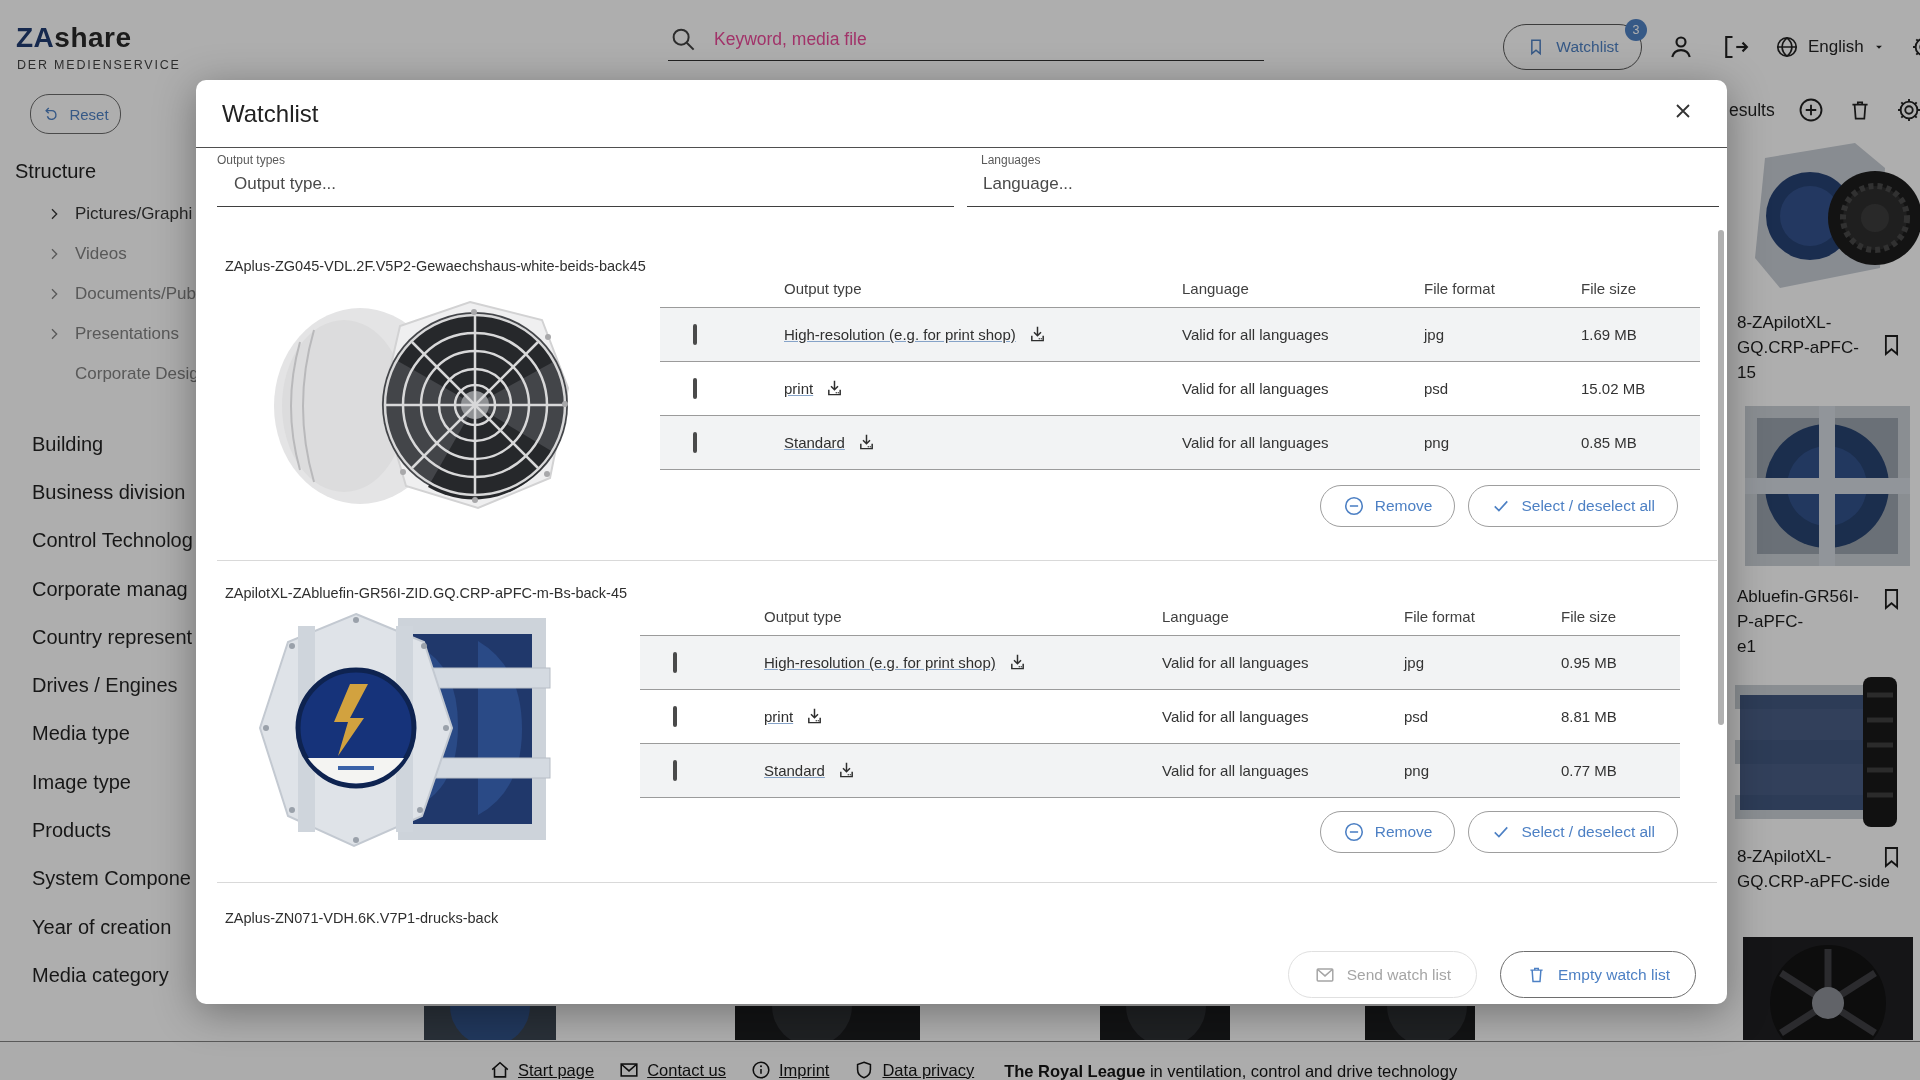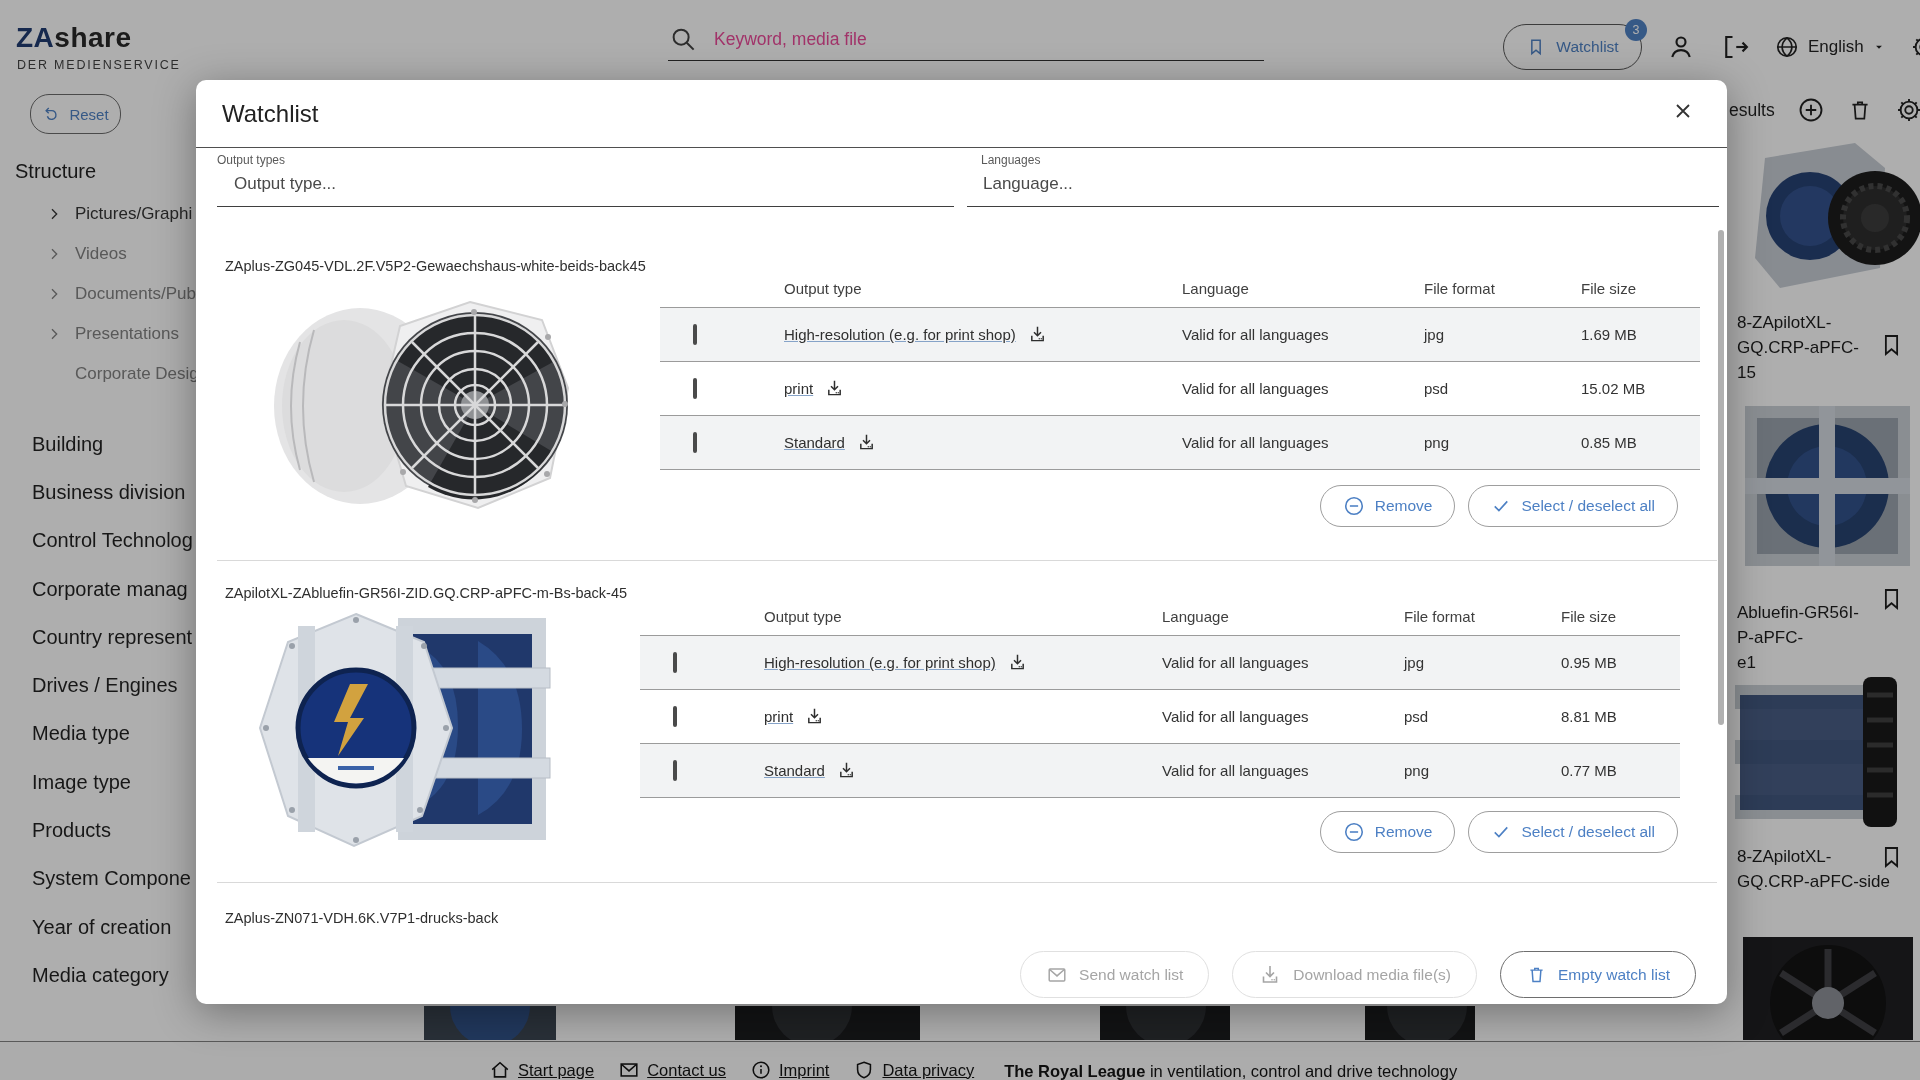--- a/index.html
+++ b/index.html
@@ -296,21 +296,21 @@
       <div class="abs" style="left:8px;top:398px;">
         <svg width="185" height="177" viewBox="0 0 185 177">
             <rect x="10" y="8" width="165" height="160" fill="#c9cfd6"></rect>
             <rect x="22" y="20" width="141" height="136" fill="#9aa3ad"></rect>
             <circle cx="92" cy="88" r="62" fill="#24406f"></circle>
             <circle cx="92" cy="88" r="40" fill="#2f4f8a"></circle>
             <rect x="10" y="80" width="165" height="16" fill="#d4dae1"></rect>
             <rect x="84" y="8" width="16" height="160" fill="#d4dae1"></rect>
           </svg>
       </div>
-      <div class="card-cap" style="top:600px;">
+      <div class="card-cap" style="top:584px;">
         <div>Abluefin-GR56I-</div>
         <div>P-aPFC-</div>
         <div>e1</div>
       </div>
       <span class="bm" style="top:584px;">
           <svg width="27" height="30" viewBox="0 0 24 24" fill="none" stroke="currentColor" stroke-width="1.6">
             <path d="M7 4h10v16l-5-4.2L7 20z"></path>
           </svg>
         </span>
 
@@ -671,31 +671,20 @@
     <div class="m-footer">
       <button class="mf-btn disabled">
         <span class="ic">
             <svg width="22" height="22" viewBox="0 0 24 24" fill="none" stroke="currentColor" stroke-width="1.6">
               <rect x="3.5" y="5.5" width="17" height="13" rx="1"></rect>
               <path d="M4 6l8 7 8-7"></path>
             </svg>
           </span>
         <span>Send watch list</span>
       </button>
-      <button class="mf-btn disabled">
-        <span class="ic">
-            <svg width="24" height="24" viewBox="0 0 24 24" fill="none" stroke="currentColor" stroke-width="1.6">
-              <path d="M12 3v10M8 9.5l4 4 4-4"></path>
-              <path d="M5.5 13.5v5.5h13v-5.5"></path>
-              <circle cx="14" cy="16.8" r=".8" fill="currentColor" stroke="none"></circle>
-              <circle cx="16.3" cy="16.8" r=".8" fill="currentColor" stroke="none"></circle>
-            </svg>
-          </span>
-        <span>Download media file(s)</span>
-      </button>
       <button class="mf-btn primary">
         <span class="ic">
             <svg width="21" height="21" viewBox="0 0 24 24" fill="none" stroke="currentColor" stroke-width="1.7">
               <path d="M5 7h14M10 7V5h4v2M7 7l1 13h8l1-13"></path>
             </svg>
           </span>
         <span>Empty watch list</span>
       </button>
     </div>
 

